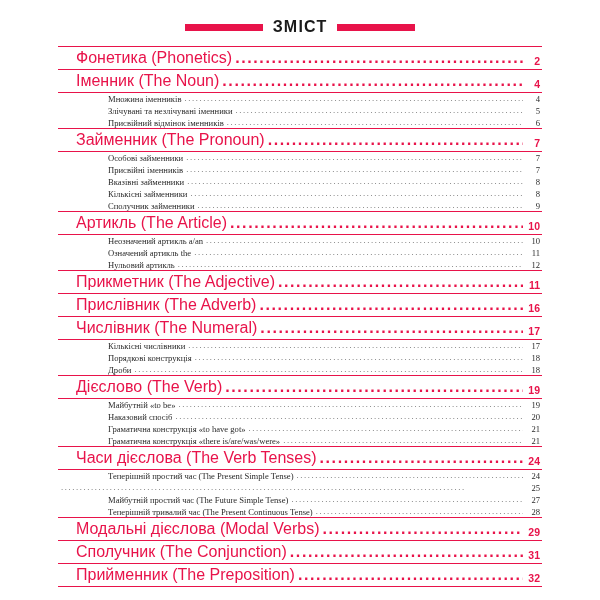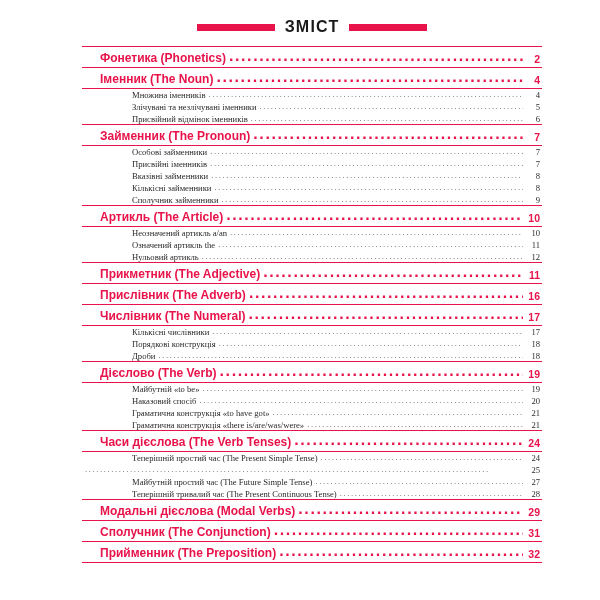--- a/index.html
+++ b/index.html
@@ -12,21 +12,21 @@
     background: #ffffff;
     font-family: "Liberation Sans", sans-serif;
     overflow: hidden;
   }
   .page {
     position: relative;
     width: 600px;
     height: 552px;
     background: #ffffff;
     box-sizing: border-box;
-    padding: 18px 58px 0 82px;
+    padding: 18px 58px 0 58px;
   }
   .title-row {
     display: flex;
     align-items: center;
     justify-content: center;
     gap: 10px;
     margin-bottom: 11px;
   }
   .title-bar {
     height: 7px;
@@ -50,22 +50,22 @@
   }
   
   .row.main {
     border-top: 1px solid #e8134a;
     border-bottom: 1px solid #e8134a;
     padding: 2px 0 2px 0;
     margin-top: -1px;
   }
   .row.main .label {
     color: #e8134a;
-    font-weight: bold;
-    font-size: 12px;
+    font-weight: normal;
+    font-size: 16px;
     padding-left: 18px;
     white-space: nowrap;
   }
   .row.main .page-num {
     color: #e8134a;
     font-weight: bold;
     font-size: 10.5px;
     padding-right: 2px;
   }
   .row.main .dots {

